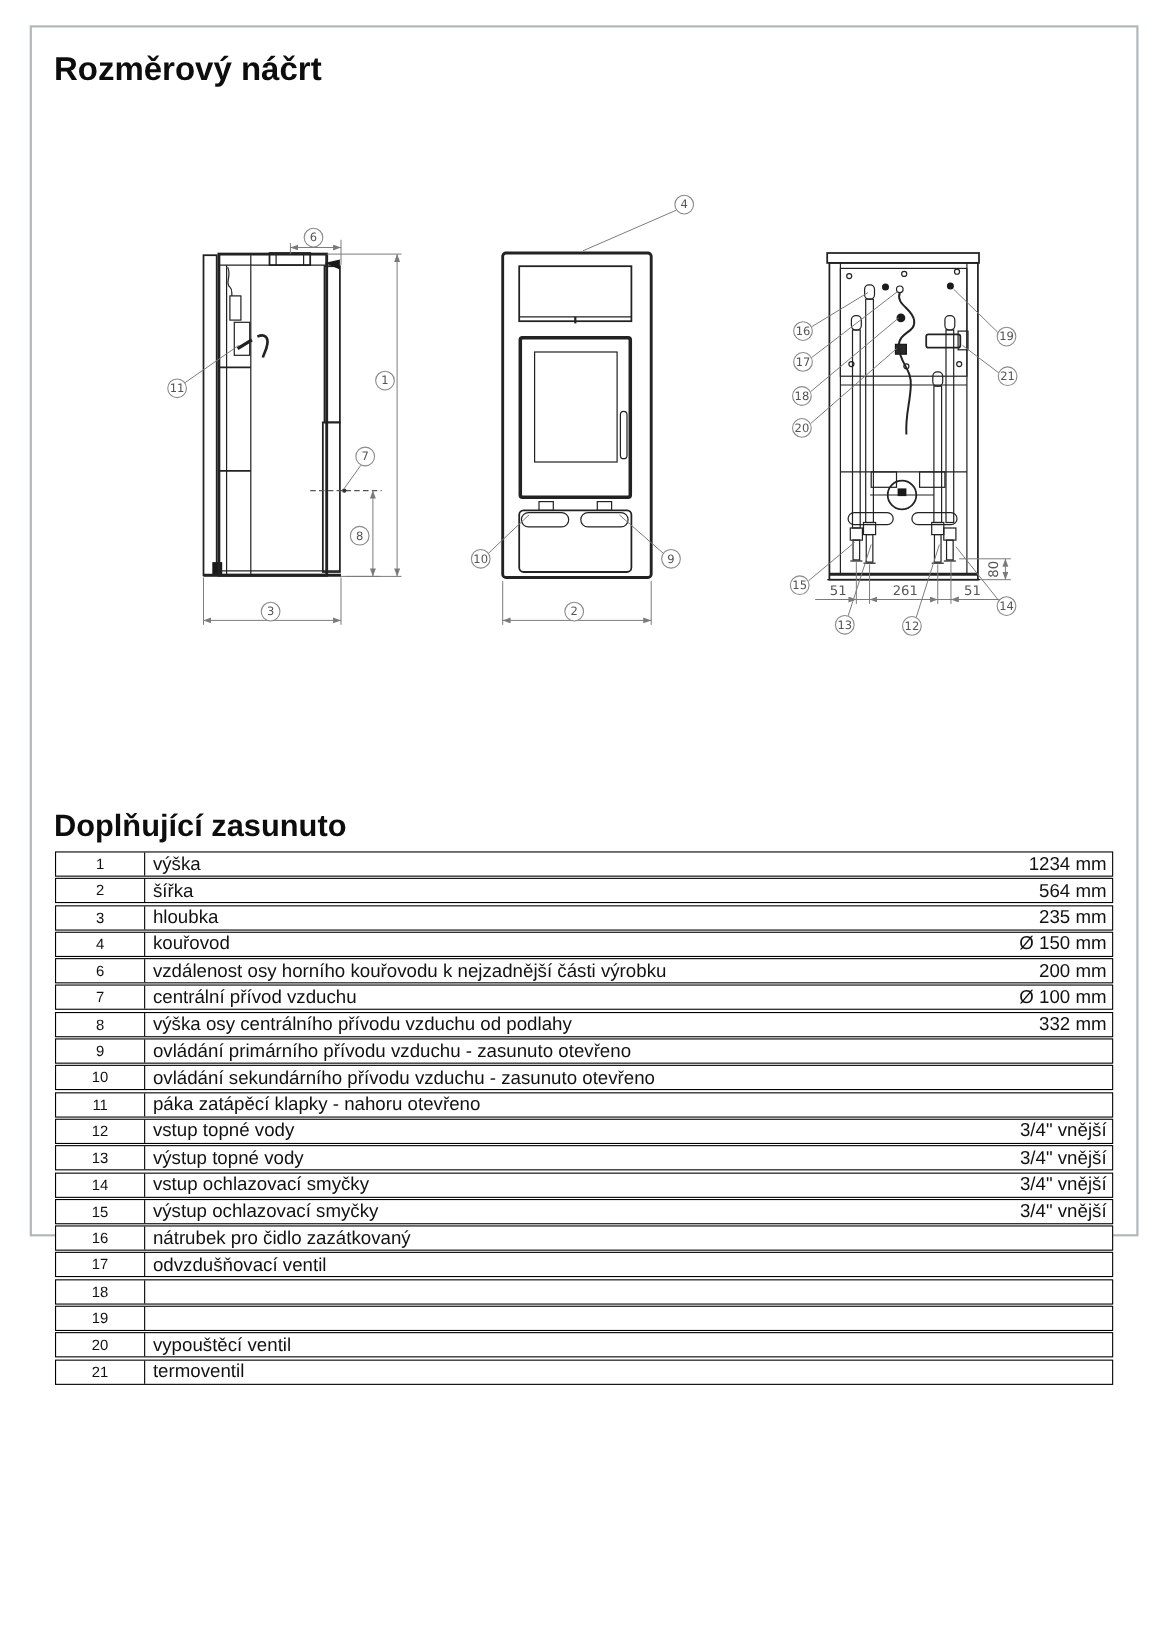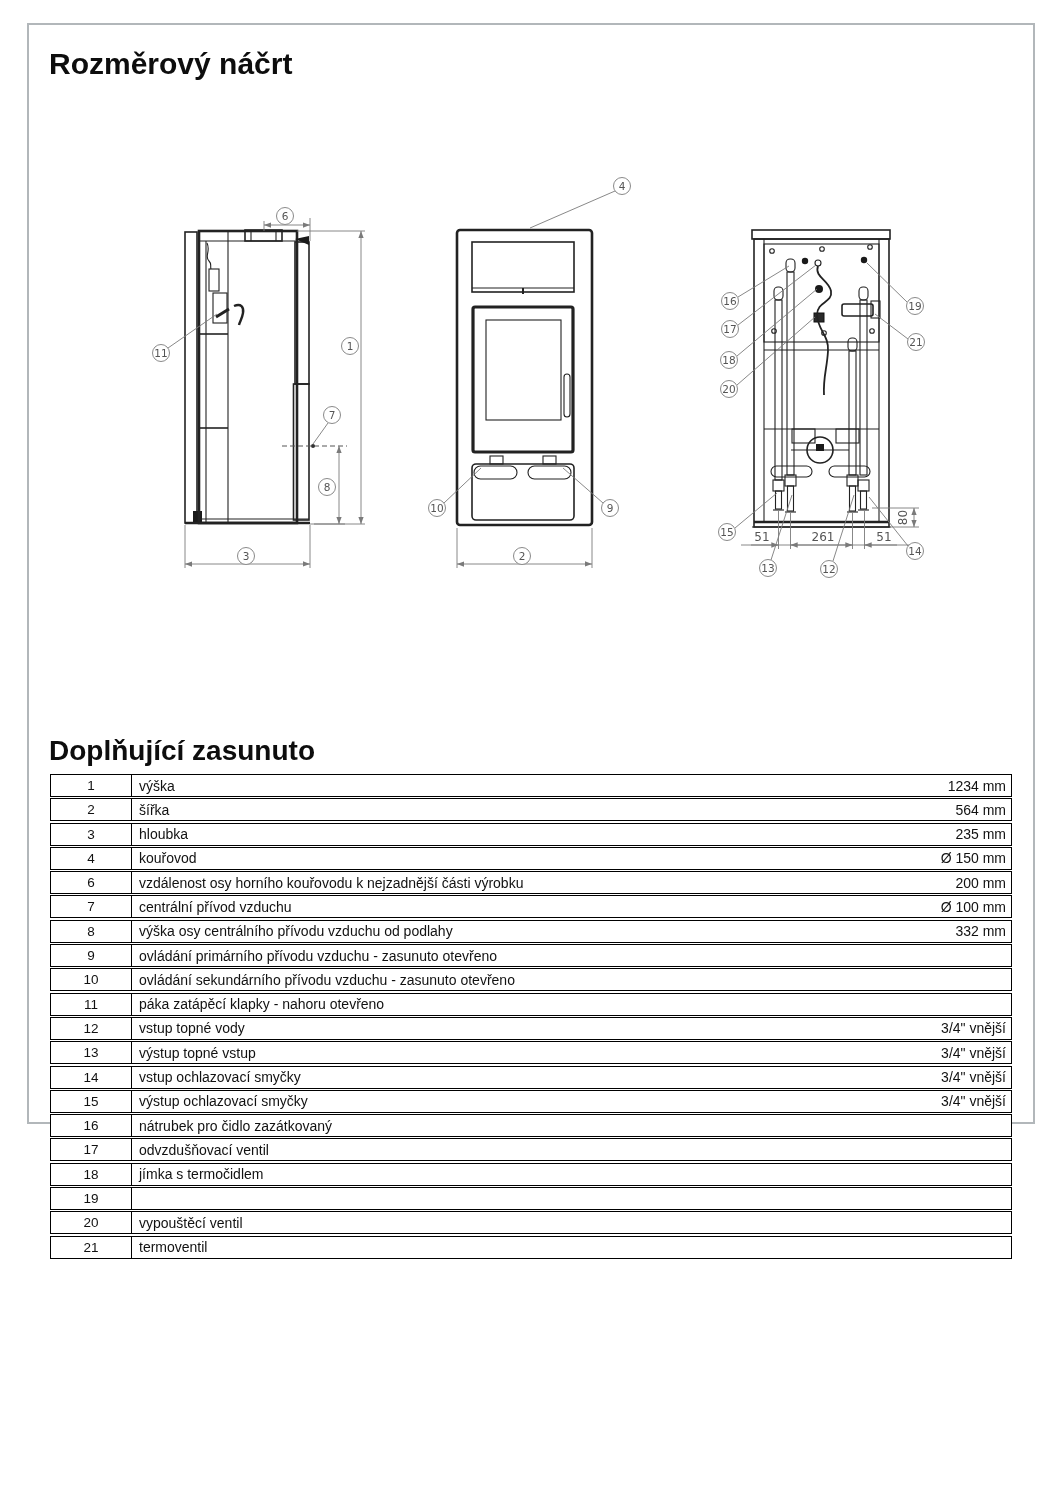--- a/index.html
+++ b/index.html
@@ -27,21 +27,21 @@
     height:23px;margin-bottom:1.3px;border:1px solid #000;
     box-sizing:border-box;display:flex;align-items:center;background:#fff;
   }
   .t-num{
     width:80px;flex:0 0 80px;align-self:stretch;display:flex;
     align-items:center;justify-content:center;
     border-right:1px solid #000;font-size:13.5px;
   }
   .t-body{
     flex:1;display:flex;justify-content:space-between;align-items:center;
-    padding:0 5px 0 7px;font-size:14px;
+    padding:0 5px 0 7px;font-size:17px;
   }
   .t-label{white-space:nowrap;}
   .t-val{white-space:nowrap;text-align:center;margin-left:36px;}
   
   .ln{stroke:#222;fill:none;}
   .thin{stroke-width:1.1;}
   .med{stroke-width:1.6;}
   .thick{stroke-width:2.6;}
   .dim{stroke:#7a7a7a;stroke-width:0.9;fill:none;}
   .dash{stroke:#555;stroke-width:1;stroke-dasharray:5 3;fill:none;}
@@ -392,21 +392,21 @@
       <div class="t-row">
     <div class="t-num">12</div>
     <div class="t-body">
       <span class="t-label">vstup topné vody</span>
       <span class="t-val">3/4" vnější</span>
     </div>
   </div>
       <div class="t-row">
     <div class="t-num">13</div>
     <div class="t-body">
-      <span class="t-label">výstup topné vstup</span>
+      <span class="t-label">výstup topné vody</span>
       <span class="t-val">3/4" vnější</span>
     </div>
   </div>
       <div class="t-row">
     <div class="t-num">14</div>
     <div class="t-body">
       <span class="t-label">vstup ochlazovací smyčky</span>
       <span class="t-val">3/4" vnější</span>
     </div>
   </div>
@@ -426,24 +426,20 @@
   </div>
       <div class="t-row">
     <div class="t-num">17</div>
     <div class="t-body">
       <span class="t-label">odvzdušňovací ventil</span>
       <span class="t-val"></span>
     </div>
   </div>
       <div class="t-row">
     <div class="t-num">18</div>
-    <div class="t-body">
-      <span class="t-label">jímka s termočidlem</span>
-      <span class="t-val"></span>
-    </div>
   </div>
       <div class="t-row">
     <div class="t-num">19</div>
   </div>
       <div class="t-row">
     <div class="t-num">20</div>
     <div class="t-body">
       <span class="t-label">vypouštěcí ventil</span>
       <span class="t-val"></span>
     </div>

